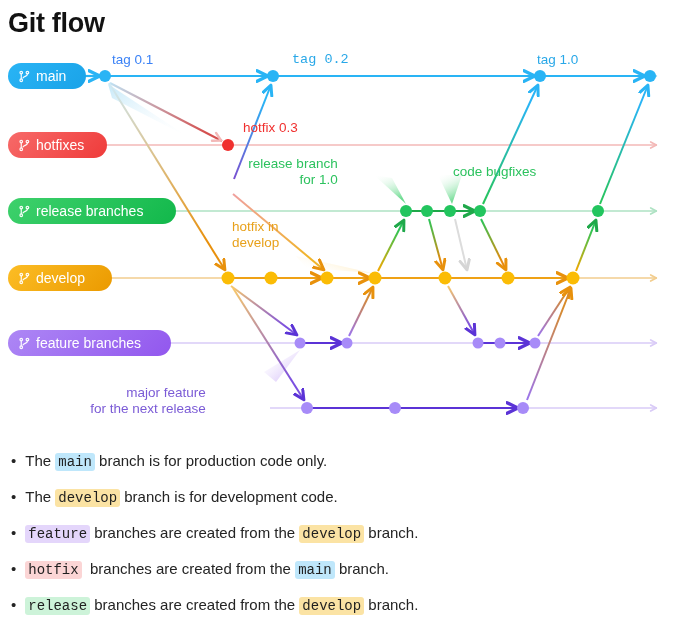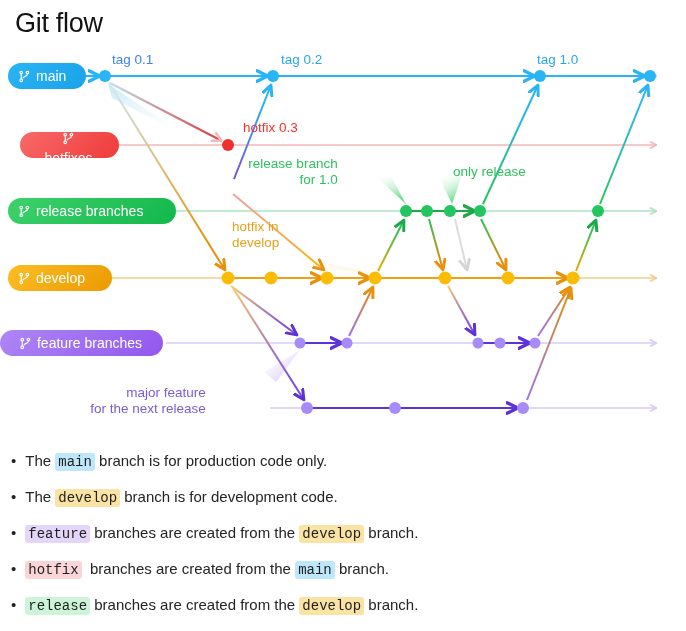--- a/index.html
+++ b/index.html
@@ -10,24 +10,24 @@
   body {
     width: 686px;
     height: 631px;
     font-family: "Liberation Sans", sans-serif;
     color: #1b1b1b;
     overflow: hidden;
     position: relative;
   }
   #page-title {
     position: absolute;
-    left: 15px;
+    left: 8px;
     top: 6px;
     font-size: 27px;
-    font-weight: 400;
+    font-weight: 700;
     letter-spacing: -0.3px;
     color: #121212;
     line-height: 34px;
   }
   #diagram-area {
     position: absolute;
     left: 0;
     top: 42px;
     width: 686px;
     height: 396px;
@@ -305,21 +305,21 @@
           <svg width="13" height="13" viewBox="0 0 16 16" fill="none" stroke="#ffffff" stroke-width="1.5" stroke-linecap="round" stroke-linejoin="round">
             <circle cx="4" cy="3.2" r="1.6"></circle>
             <circle cx="11.6" cy="3.2" r="1.6"></circle>
             <circle cx="4" cy="12.6" r="1.6"></circle>
             <path d="M4 4.8 L4 11"></path>
             <path d="M11.6 4.8 C11.6 8 8.2 7.4 6.2 9.6"></path>
           </svg>
         </span>
         <span>main</span>
       </div>
-      <div class="branch-pill" style="left: 20px; top: 103px; width: 99px; background: linear-gradient(135deg, rgb(247, 106, 105), rgb(239, 59, 58)); flex-direction: column;">
+      <div class="branch-pill" style="left: 8px; top: 103px; width: 99px; background: linear-gradient(135deg, rgb(247, 106, 105), rgb(239, 59, 58));">
         <span class="bicon">
           <svg width="13" height="13" viewBox="0 0 16 16" fill="none" stroke="#ffffff" stroke-width="1.5" stroke-linecap="round" stroke-linejoin="round">
             <circle cx="4" cy="3.2" r="1.6"></circle>
             <circle cx="11.6" cy="3.2" r="1.6"></circle>
             <circle cx="4" cy="12.6" r="1.6"></circle>
             <path d="M4 4.8 L4 11"></path>
             <path d="M11.6 4.8 C11.6 8 8.2 7.4 6.2 9.6"></path>
           </svg>
         </span>
         <span>hotfixes</span>
@@ -341,41 +341,41 @@
           <svg width="13" height="13" viewBox="0 0 16 16" fill="none" stroke="#ffffff" stroke-width="1.5" stroke-linecap="round" stroke-linejoin="round">
             <circle cx="4" cy="3.2" r="1.6"></circle>
             <circle cx="11.6" cy="3.2" r="1.6"></circle>
             <circle cx="4" cy="12.6" r="1.6"></circle>
             <path d="M4 4.8 L4 11"></path>
             <path d="M11.6 4.8 C11.6 8 8.2 7.4 6.2 9.6"></path>
           </svg>
         </span>
         <span>develop</span>
       </div>
-      <div class="branch-pill" style="left: 0; top: 301px; width: 163px; background: linear-gradient(135deg, rgb(173, 135, 245), rgb(146, 87, 238)); justify-content: center;">
+      <div class="branch-pill" style="left: 8px; top: 301px; width: 163px; background: linear-gradient(135deg, rgb(173, 135, 245), rgb(146, 87, 238));">
         <span class="bicon">
           <svg width="13" height="13" viewBox="0 0 16 16" fill="none" stroke="#ffffff" stroke-width="1.5" stroke-linecap="round" stroke-linejoin="round">
             <circle cx="4" cy="3.2" r="1.6"></circle>
             <circle cx="11.6" cy="3.2" r="1.6"></circle>
             <circle cx="4" cy="12.6" r="1.6"></circle>
             <path d="M4 4.8 L4 11"></path>
             <path d="M11.6 4.8 C11.6 8 8.2 7.4 6.2 9.6"></path>
           </svg>
         </span>
         <span>feature branches</span>
       </div>
     </div>
   <div id="annotations">
       <div class="annot" style="left: 112px; top: 10px; color: #3b82f6;">tag 0.1</div>
-      <div class="annot" style="left: 281px; top: 10px; color: rgb(41, 168, 232);">tag 0.2</div>
+      <div class="annot" style="left: 292px; top: 10px; color: rgb(41, 168, 232); font-family: Liberation Mono, monospace;">tag 0.2</div>
       <div class="annot" style="left: 537px; top: 10px; color: rgb(41, 168, 232);">tag 1.0</div>
       <div class="annot" style="left: 243px; top: 78px; color: rgb(240, 48, 47);">hotfix 0.3</div>
       <div class="annot center" style="left: 293px; top: 114px; color: rgb(44, 194, 94); transform: translateX(-50%);">release branch
 for 1.0</div>
-      <div class="annot" style="left: 453px; top: 122px; color: rgb(44, 194, 94);">only release</div>
+      <div class="annot" style="left: 453px; top: 122px; color: rgb(44, 194, 94);">code bugfixes</div>
       <div class="annot" style="left: 232px; top: 177px; color: rgb(232, 161, 27);">hotfix in
 develop</div>
       <div class="annot center" style="left: 148px; top: 343px; color: rgb(123, 91, 214); transform: translateX(-50%);">major feature
 for the next release</div>
     </div>
 </div>
 
 <div id="bullet-list">
     <div class="bullet-row">
       <span class="bullet-dot">•</span>

